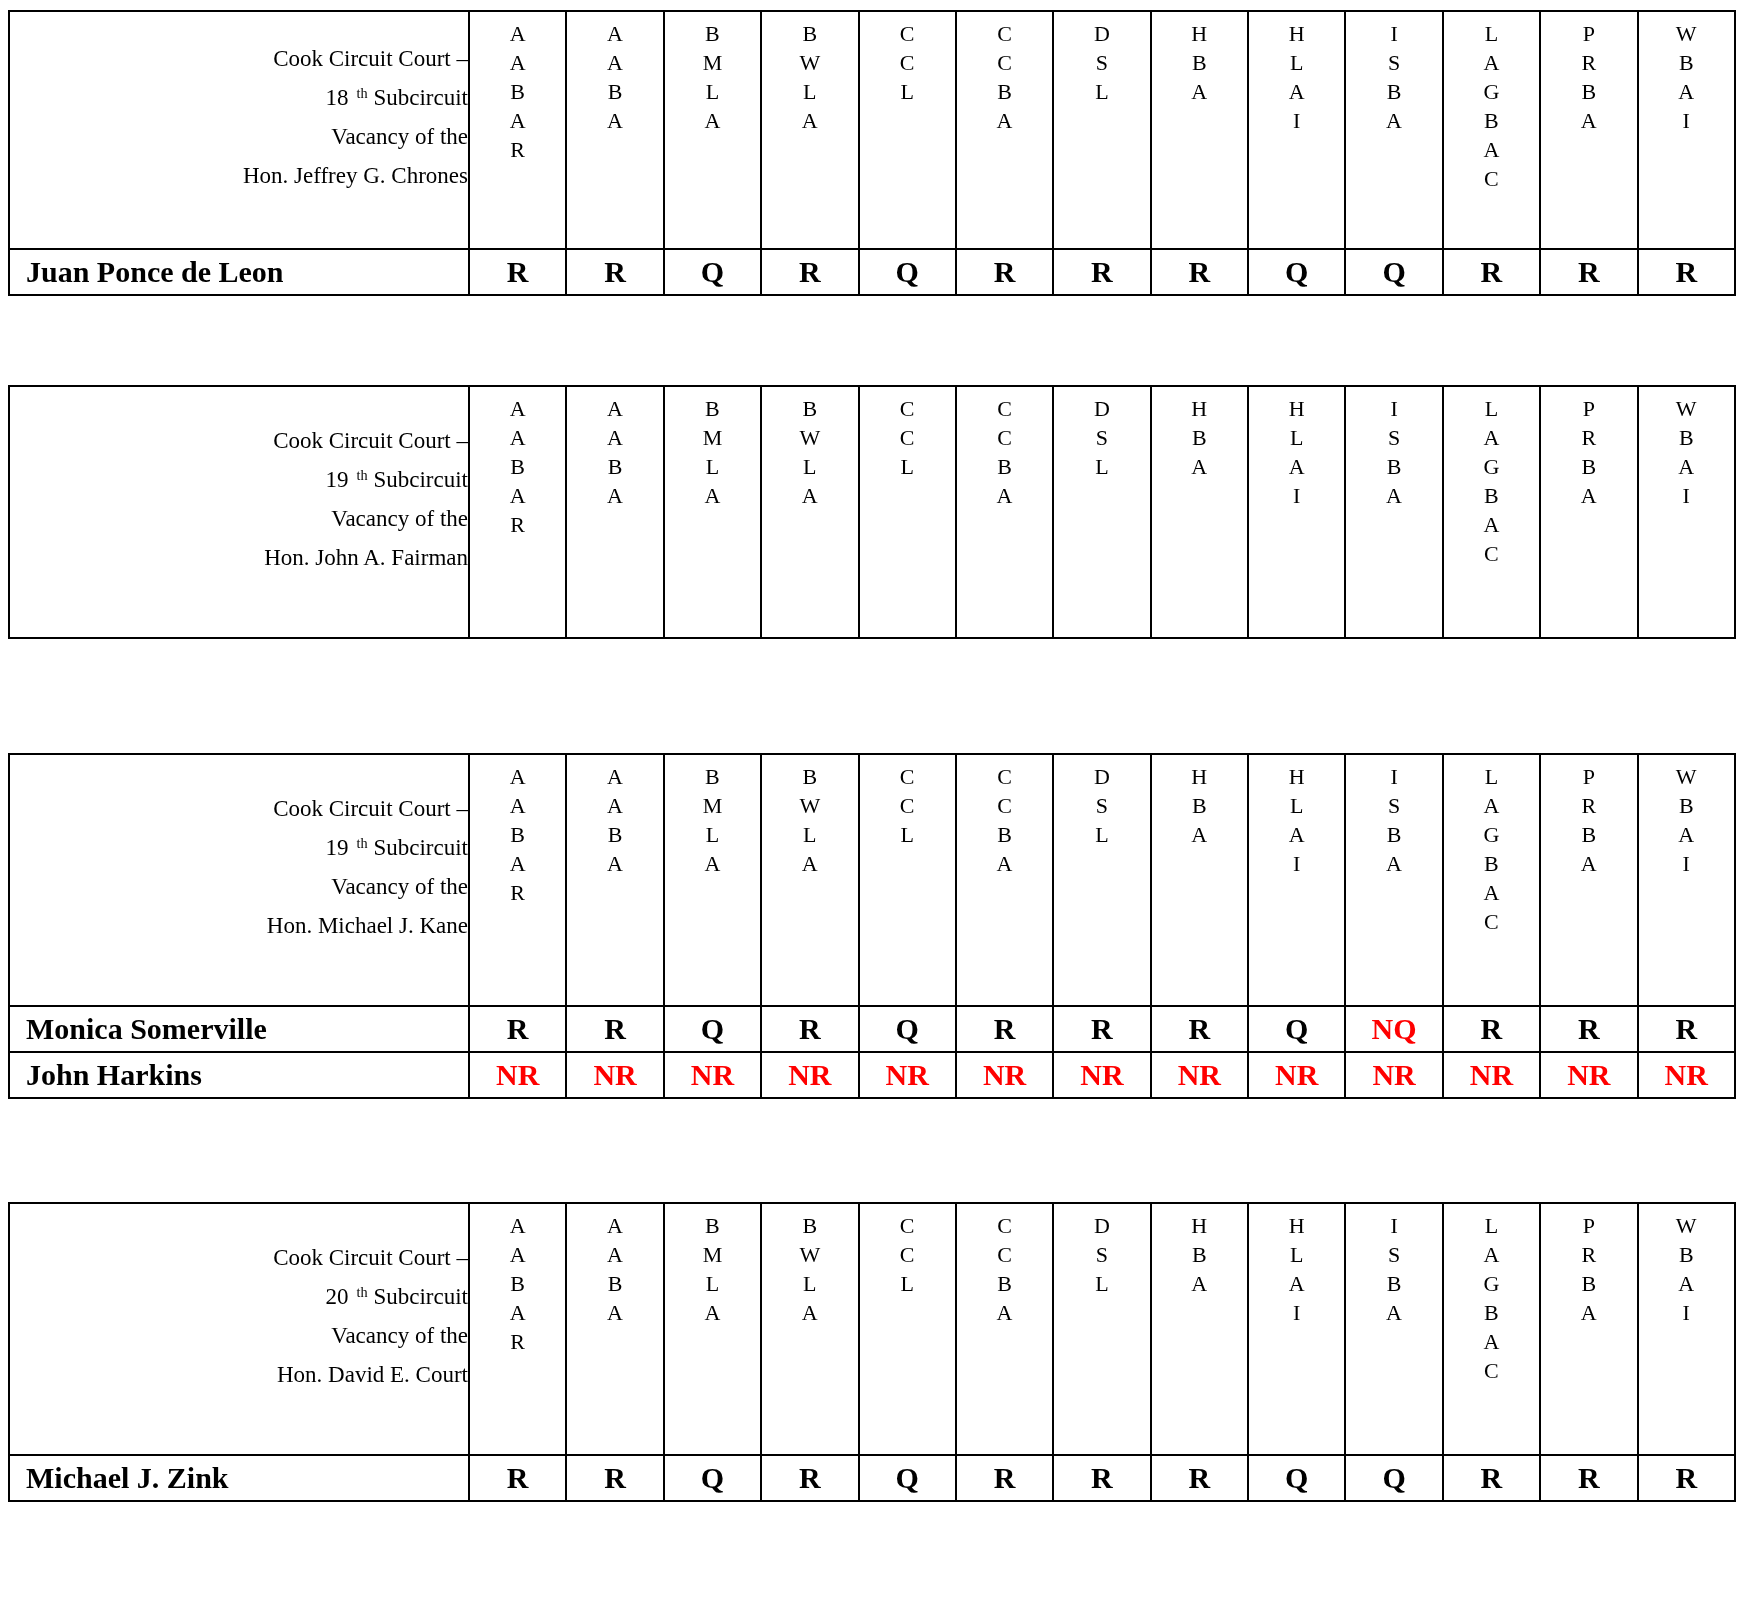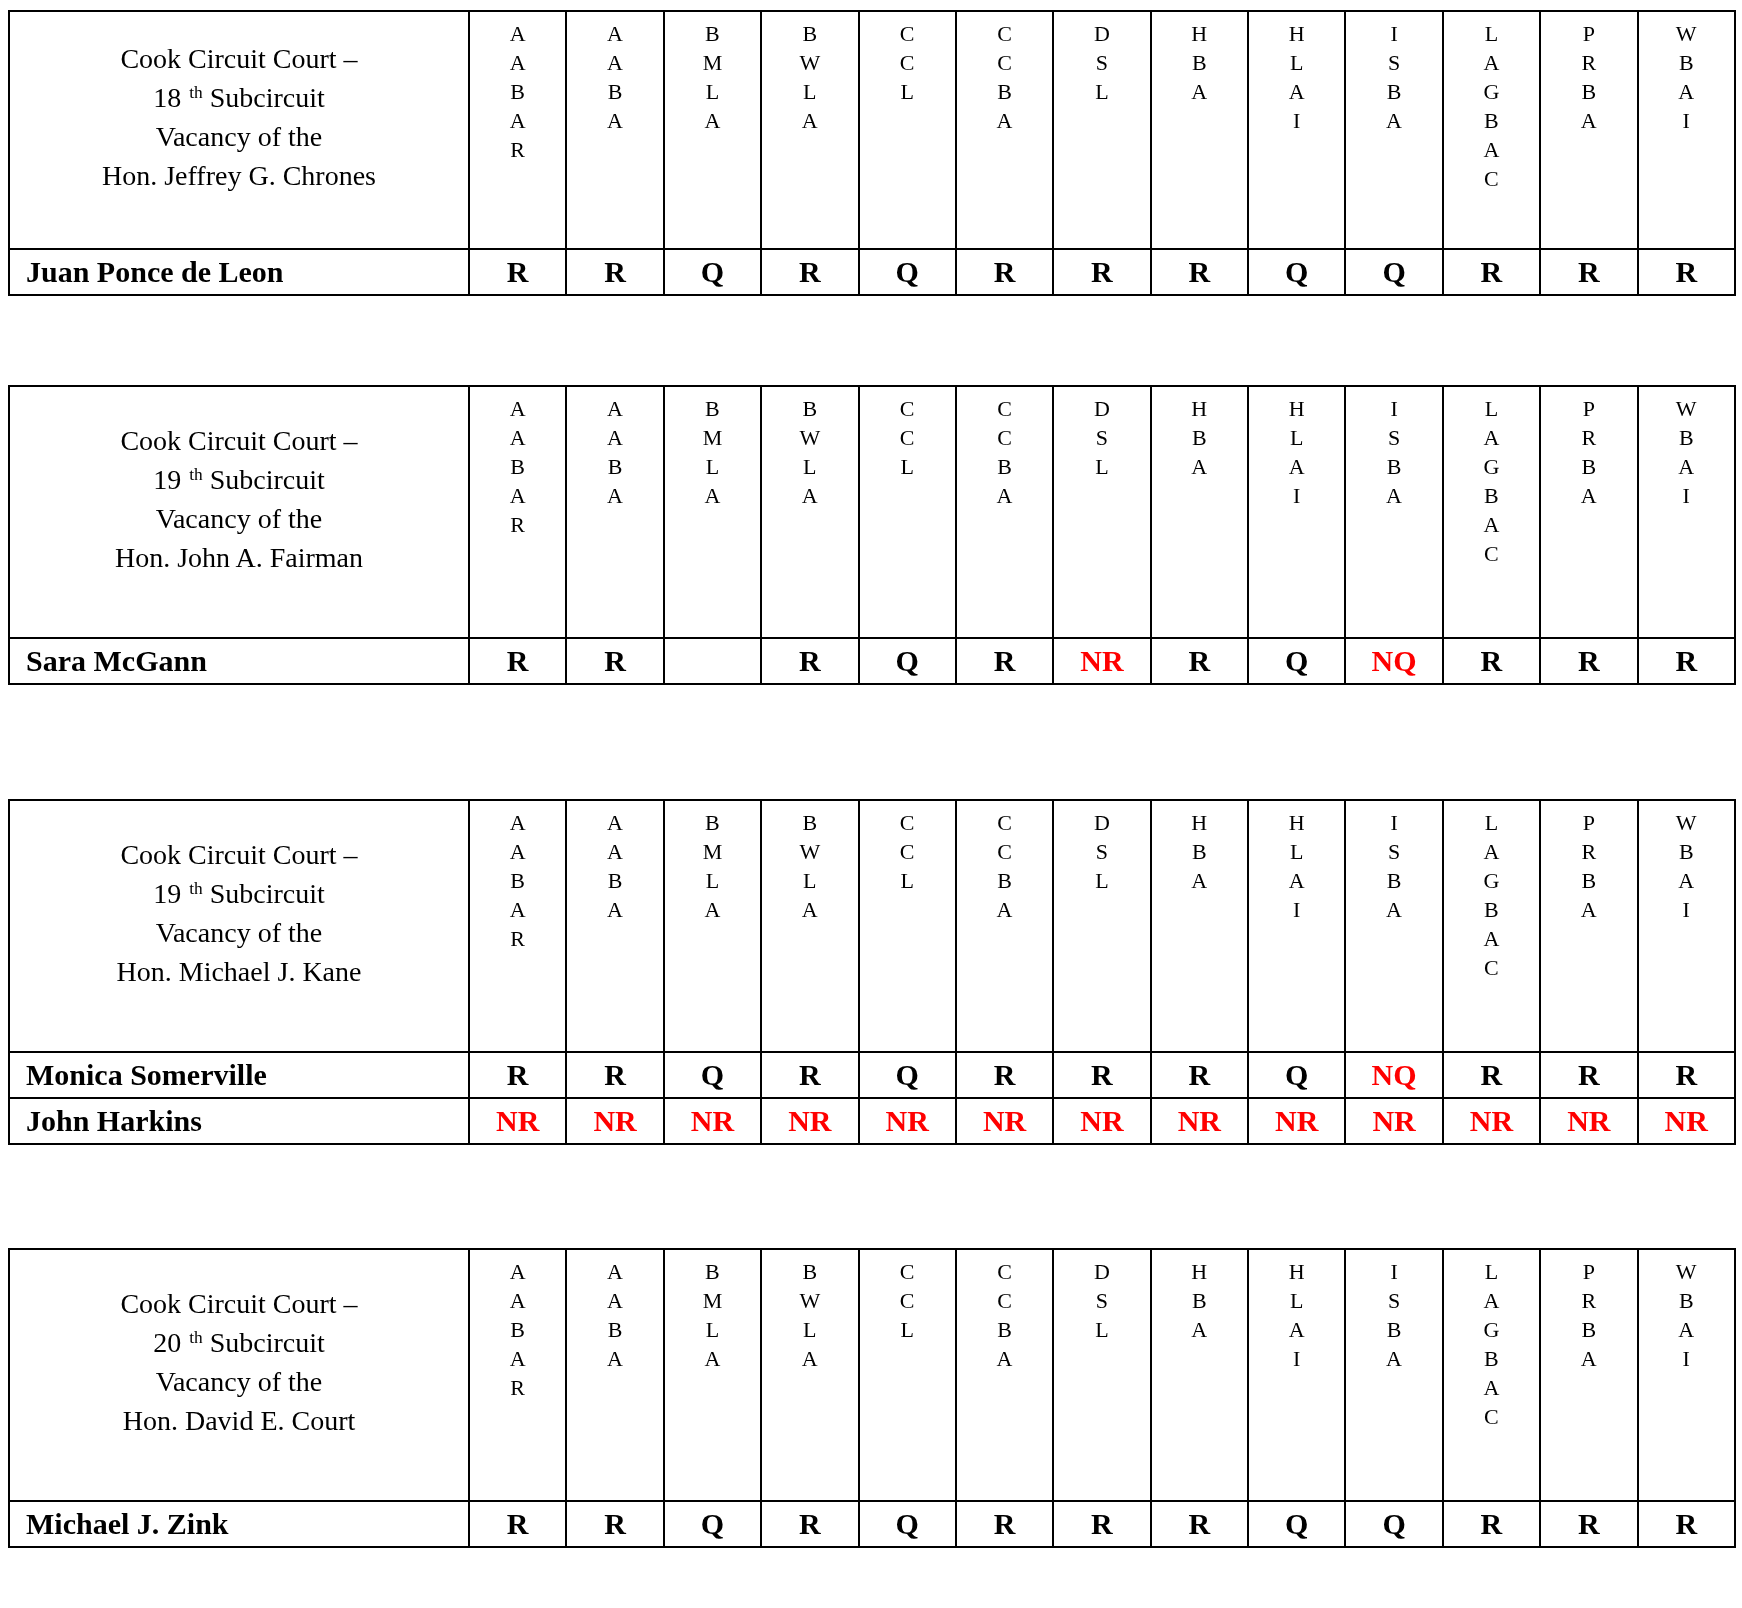--- a/index.html
+++ b/index.html
@@ -16,23 +16,23 @@
     table-layout: fixed;
     width: 1728px;
   }
   table.ratings-table td { border: 2px solid #000000; background: #ffffff; }
 
   col.c-title { width: 460px; }
 
   
   tr.header-row .title-cell {
     height: 252px;
-    text-align: center;
+    text-align: right;
     vertical-align: middle;
-    font-size: 28px;
+    font-size: 23px;
     line-height: 39px;
     padding-bottom: 26px;
   }
   table[data-table="0"] tr.header-row .title-cell { height: 238px; }
   .sup { font-size: 0.62em; vertical-align: 0.5em; line-height: 0; margin-left: 8px; }
 
   td.col-head {
     vertical-align: top;
     text-align: center;
     padding-top: 7px;
@@ -266,36 +266,20 @@
             <div class="ltr">B</div>
             <div class="ltr">A</div>
           </td>
           <td class="col-head">
             <div class="ltr">W</div>
             <div class="ltr">B</div>
             <div class="ltr">A</div>
             <div class="ltr">I</div>
           </td>
         </tr>
-    <tr class="cand-row">
-          <td class="name-cell">Sara McGann</td>
-          <td class="rating-cell">R</td>
-          <td class="rating-cell">R</td>
-          <td class="rating-cell"></td>
-          <td class="rating-cell">R</td>
-          <td class="rating-cell">Q</td>
-          <td class="rating-cell">R</td>
-          <td class="rating-cell red">NR</td>
-          <td class="rating-cell">R</td>
-          <td class="rating-cell">Q</td>
-          <td class="rating-cell red">NQ</td>
-          <td class="rating-cell">R</td>
-          <td class="rating-cell">R</td>
-          <td class="rating-cell">R</td>
-        </tr>
       </tbody>
   </table>
 
   <table class="ratings-table" data-table="2">
     <colgroup>
         <col class="c-title">
         <col span="13">
       </colgroup>
     <tbody>
       <tr class="header-row">

